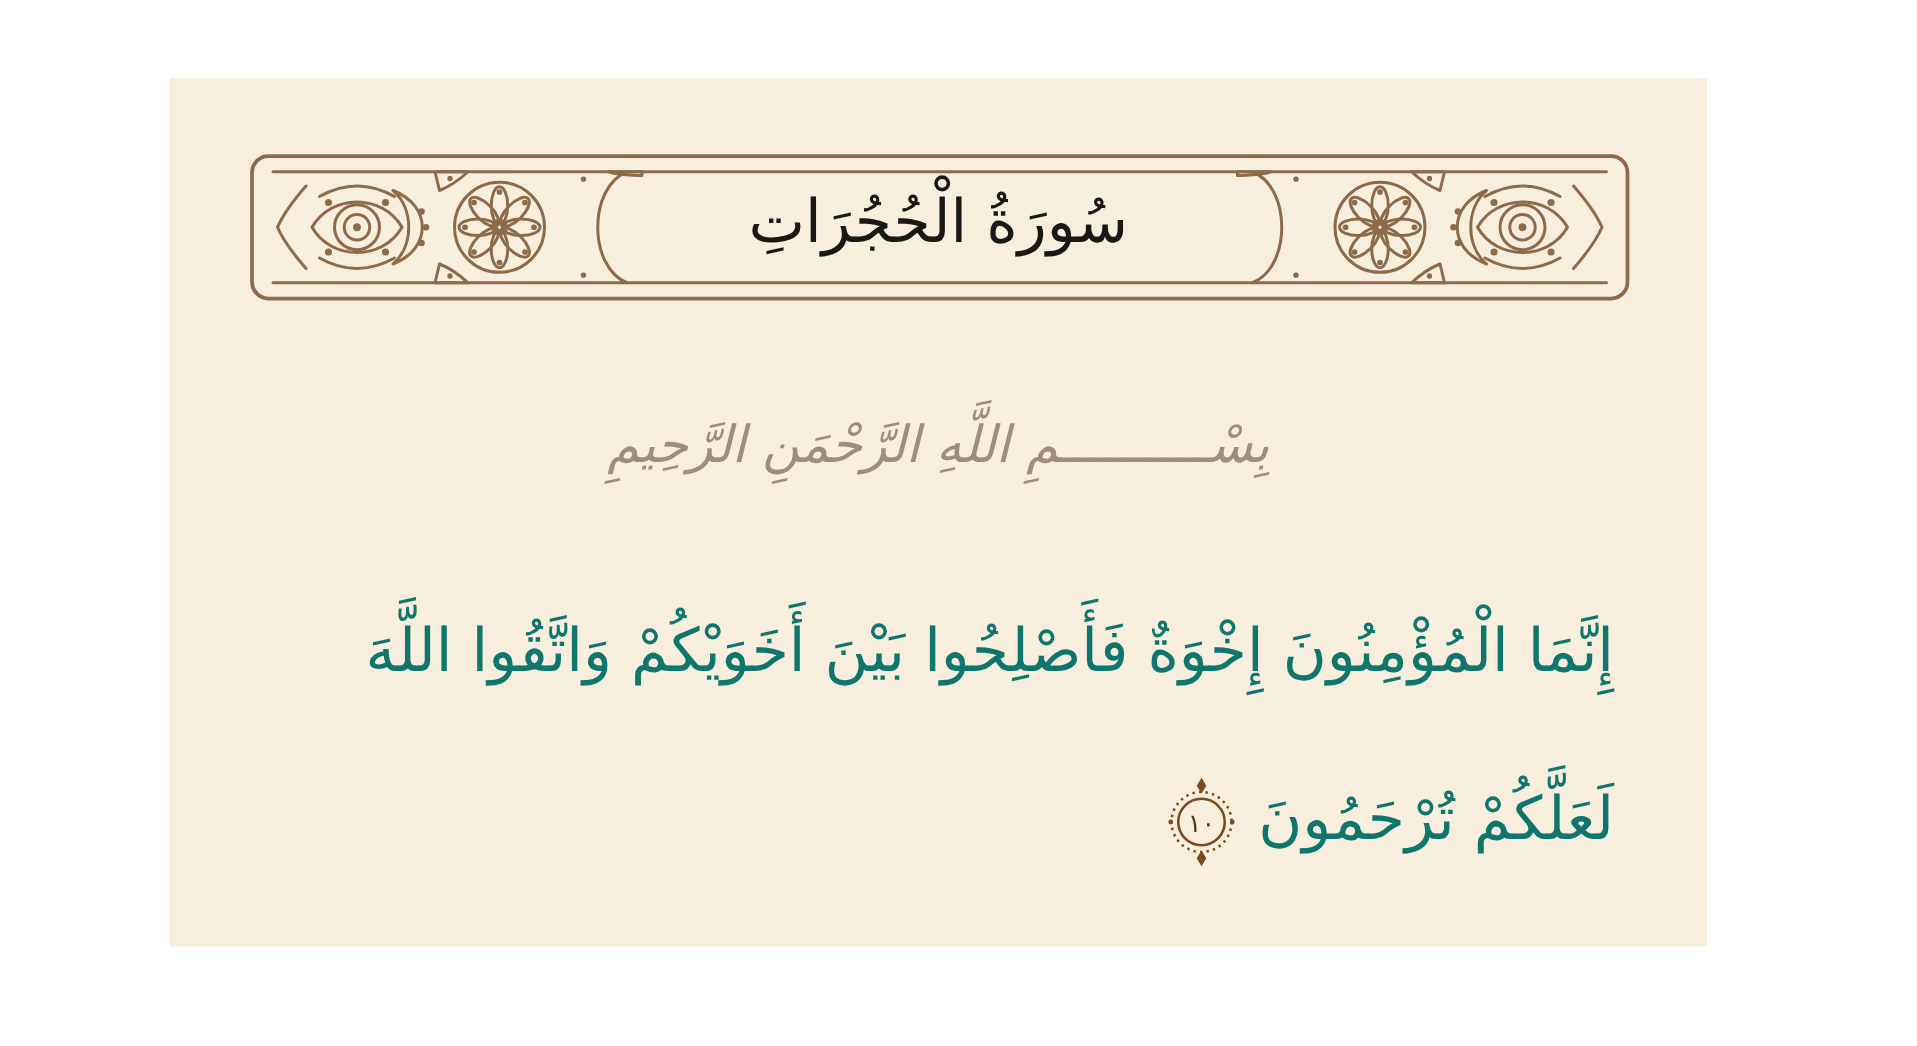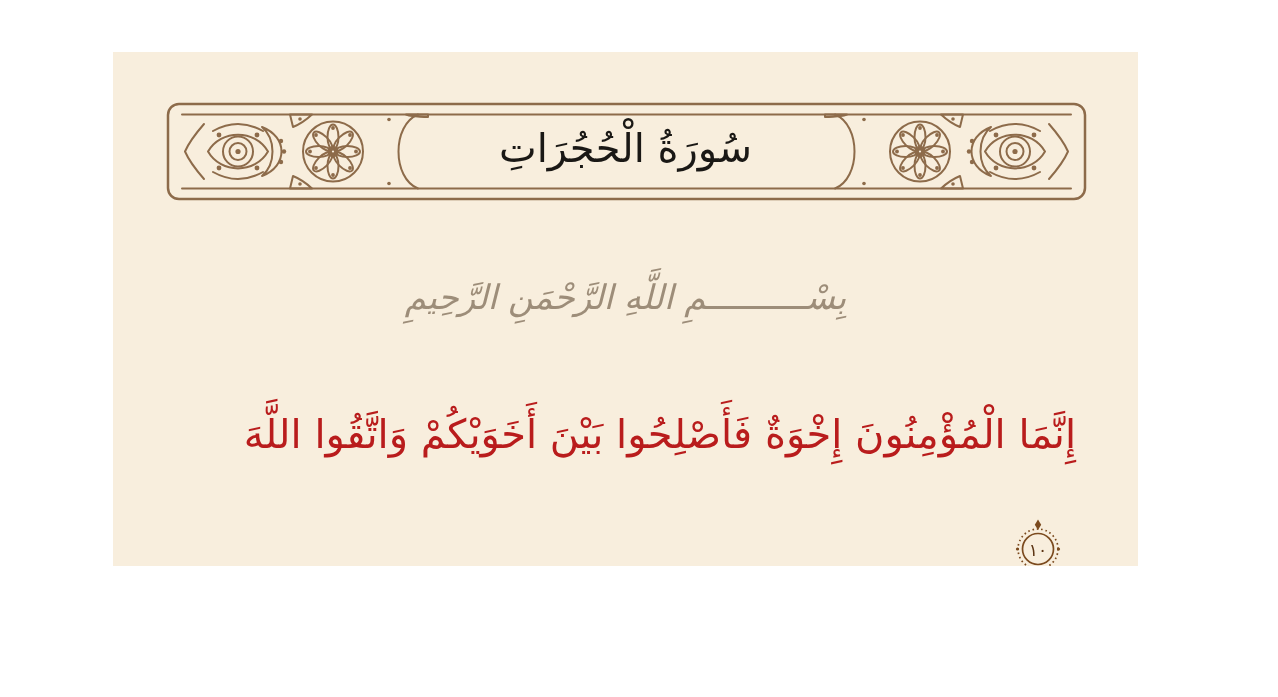--- a/index.html
+++ b/index.html
@@ -12,21 +12,21 @@
     height: 697px;
     background: #ffffff;
     overflow: hidden;
   }
 
   .canvas {
     position: absolute;
     left: 113px;
     top: 52px;
     width: 1025px;
-    height: 514px;
+    height: 579px;
     background: #f8eedd;
     overflow: hidden;
   }
 
   .frame {
     position: absolute;
     left: 53px;
     top: 50px;
     width: 921px;
     height: 99px;
@@ -63,21 +63,21 @@
 
   .verse {
     position: absolute;
     right: 62px;
     left: 24px;
     top: 326px;
     direction: rtl;
     text-align: right;
     font-size: 40px;
     line-height: 112px;
-    color: #b91c1c;
+    color: #0f766e;
     white-space: nowrap;
   }
 
   .verse-line { display: block; }
 
   .ayah-marker {
     display: inline-block;
     vertical-align: middle;
     margin-left: 4px;
     margin-right: 14px;
@@ -158,21 +158,21 @@
       <use href="#orn-left" transform="translate(921 0) scale(-1 1)"></use>
     </svg>
 
     <div class="surah-title" dir="rtl">سُورَةُ الْحُجُرَاتِ</div>
 
     <div class="bismillah" dir="rtl">بِسْــــــــــمِ اللَّهِ الرَّحْمَنِ الرَّحِيمِ</div>
 
     <div class="verse" dir="rtl">
       <span class="verse-line">إِنَّمَا الْمُؤْمِنُونَ إِخْوَةٌ فَأَصْلِحُوا بَيْنَ أَخَوَيْكُمْ وَاتَّقُوا اللَّهَ</span>
       <span class="verse-line">
-        <svg class="ayah-marker" width="48" height="62" viewBox="0 0 48 62">
+        <span>لَعَلَّكُمْ تُرْحَمُونَ</span><svg class="ayah-marker" width="48" height="62" viewBox="0 0 48 62">
           <g fill="none" stroke="#7b4a1e">
             <circle cx="24" cy="31" r="20" stroke-width="1.7" stroke-dasharray="1.6 2.8"></circle>
             <circle cx="24" cy="31" r="15.5" stroke-width="1.7"></circle>
           </g>
           <path d="M24 1.5 L27.2 6.8 L24 12 L20.8 6.8 Z" fill="#7b4a1e"></path>
           <path d="M24 50 L27.2 55.2 L24 60.5 L20.8 55.2 Z" fill="#7b4a1e"></path>
           <circle cx="3.5" cy="31" r="1.6" fill="#7b4a1e"></circle>
           <circle cx="44.5" cy="31" r="1.6" fill="#7b4a1e"></circle>
           <text x="24" y="37.5" text-anchor="middle">١٠</text>
         </svg>

